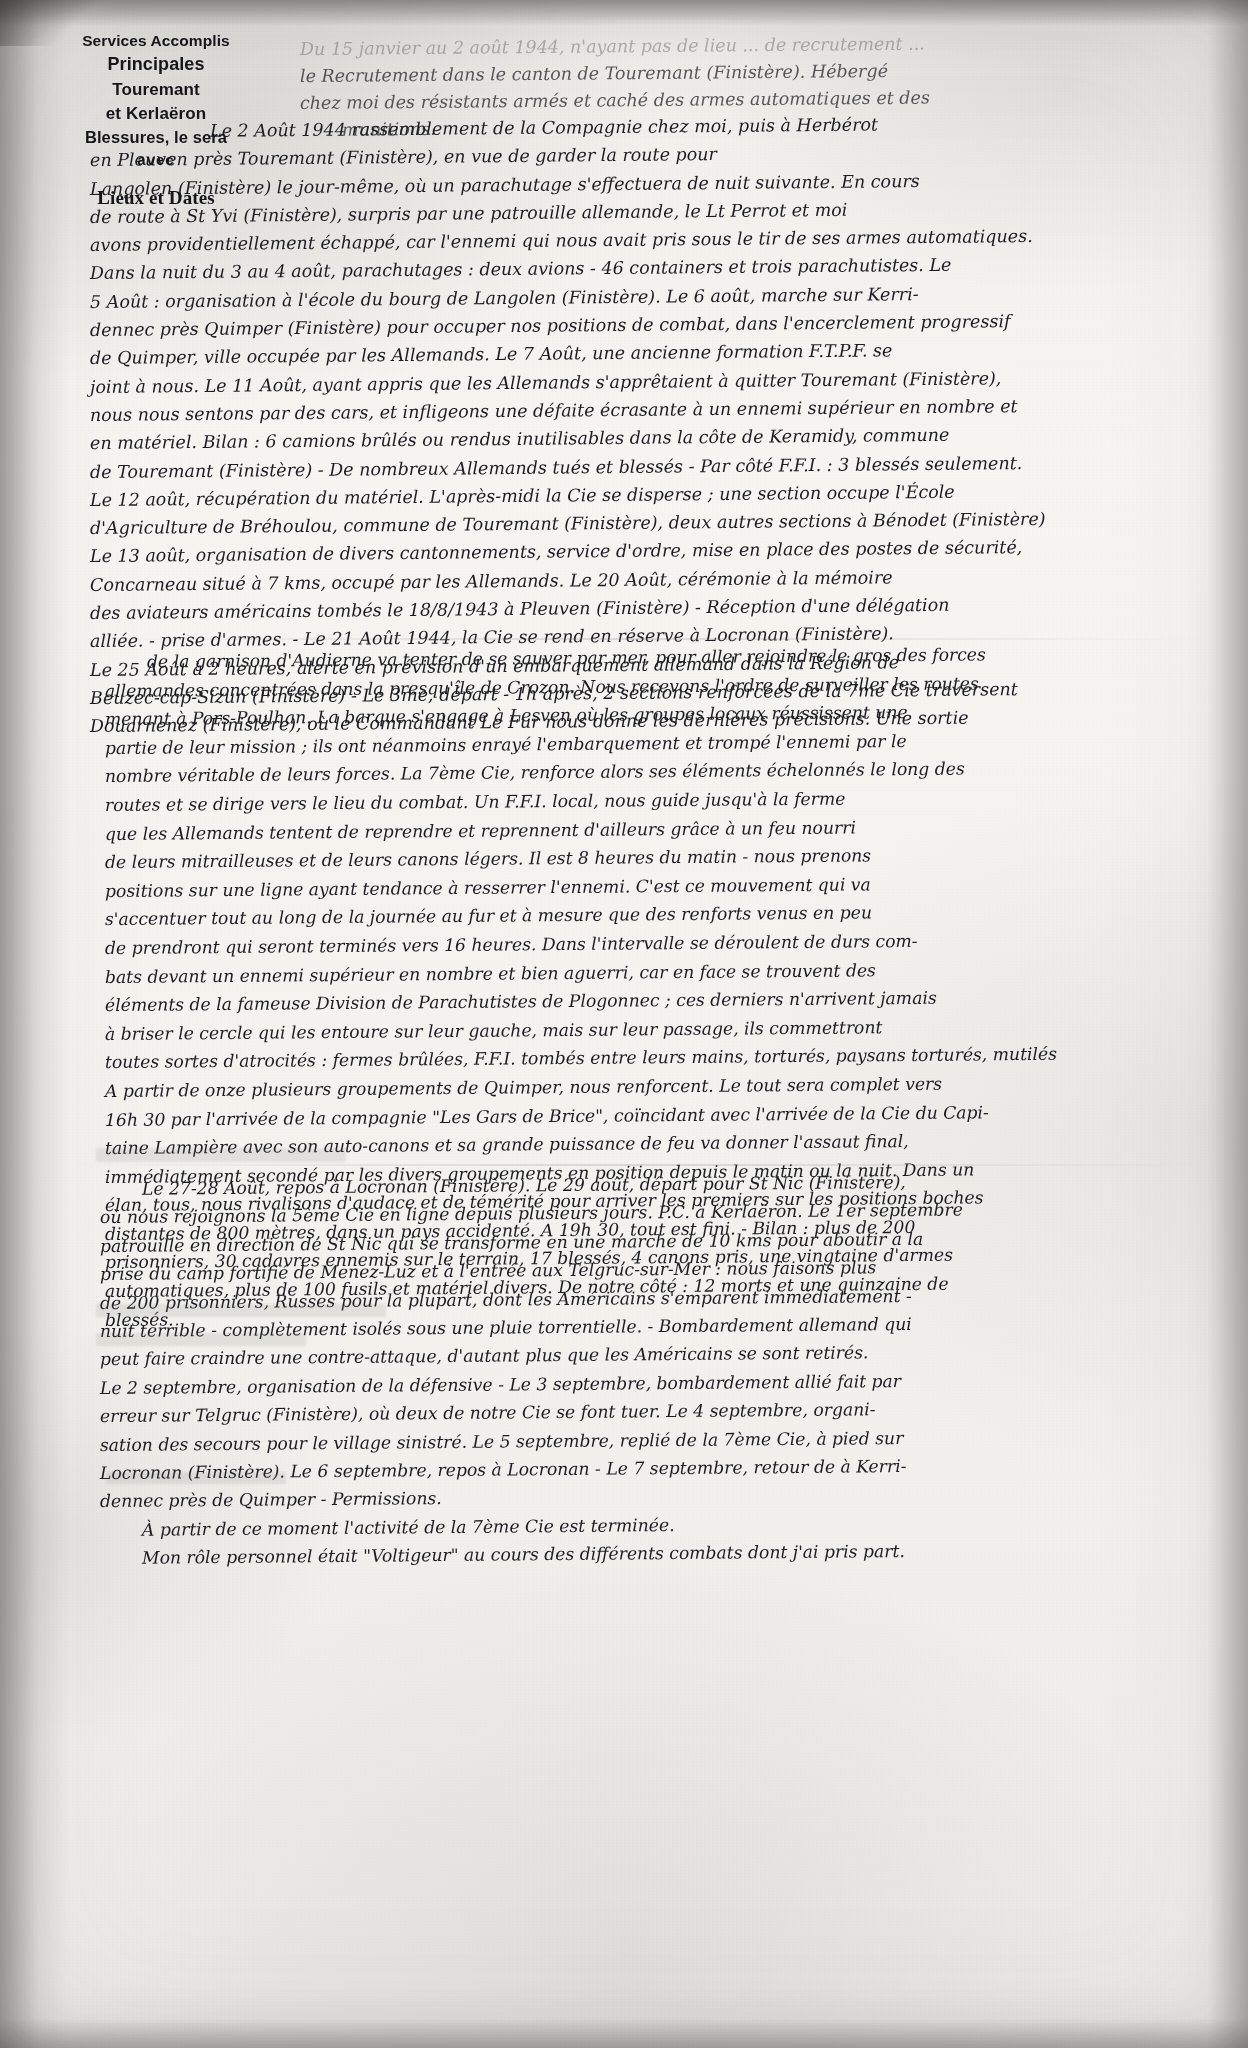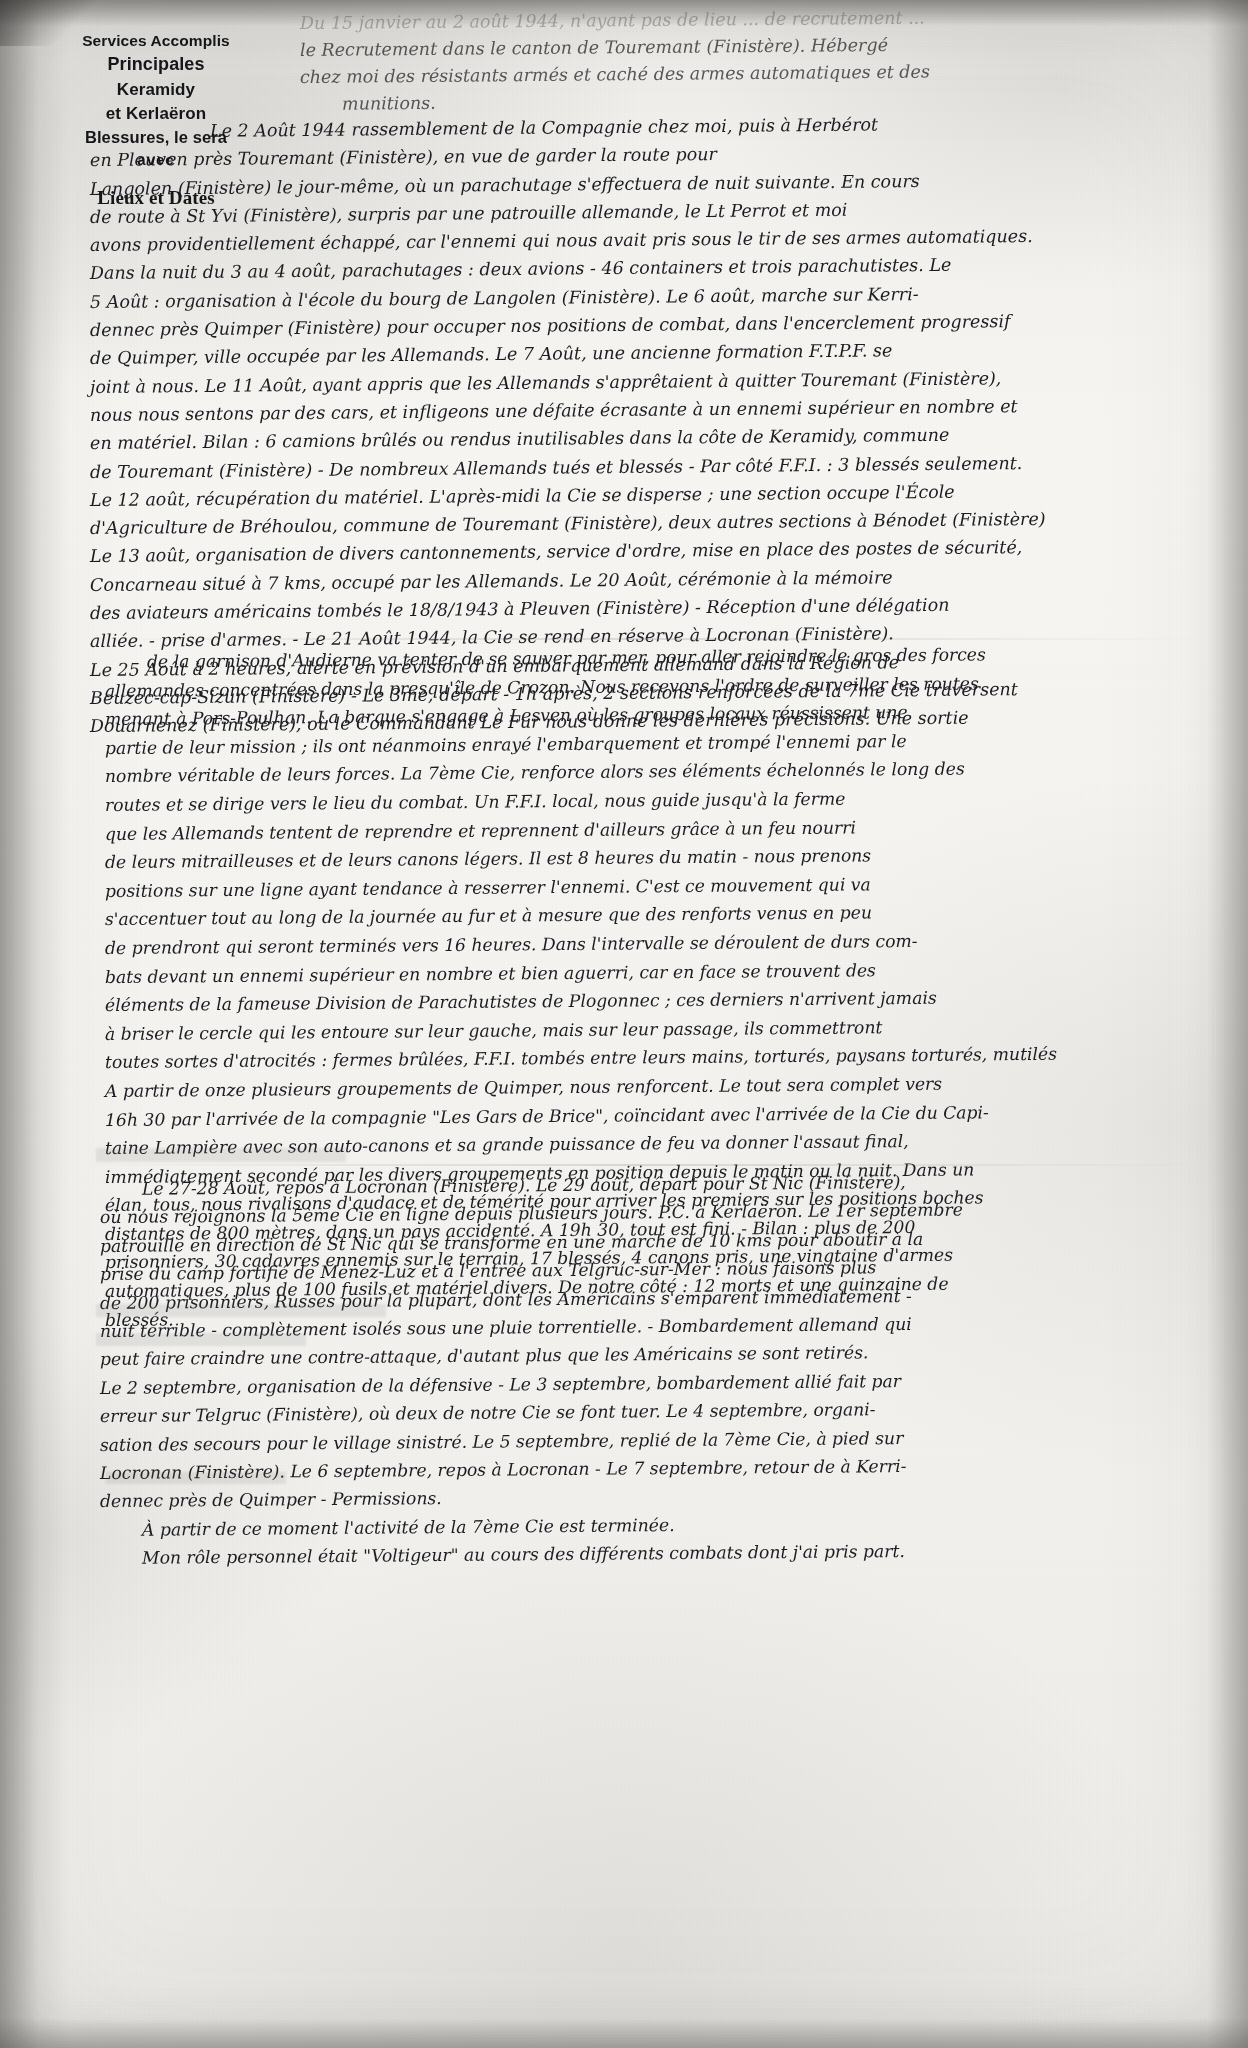--- a/index.html
+++ b/index.html
@@ -103,21 +103,21 @@
     z-index: 4;
   }
   .hand .ln {
     white-space: nowrap;
     transform-origin: left center;
   }
 
   
   #block-top {
     left: 300px;
-    top: 10px;
+    top: 36px;
     width: 930px;
     font-size: 17.5px;
     line-height: 27px;
     color: #2b2d32;
     opacity: .78;
   }
   #block-top .ln { transform: rotate(-0.5deg); }
   #block-top .ln.washed { color: #55585e; opacity: .55; }
 
   
@@ -185,21 +185,21 @@
 </head>
 <body>
 
 <div class="page">
   <div class="paper"></div>
   <div class="grain"></div>
 
   <div class="form-header">
     <div class="l1">Services Accomplis</div>
     <div class="l2">Principales</div>
-    <div class="l3">Keramidy</div>
+    <div class="l3">Touremant</div>
     <div class="l4">et Kerlaëron</div>
     <div class="l5">Blessures, le sera</div>
     <div class="l6">avec</div>
     <div class="l7">Lieux et Dates</div>
   </div>
 
   <div class="hand" id="block-top">
     <div class="ln washed">Du 15 janvier au 2 août 1944, n'ayant pas de lieu ... de recrutement ...</div>
     <div class="ln">le Recrutement dans le canton de Touremant (Finistère). Hébergé</div>
     <div class="ln">chez moi des résistants armés et caché des armes automatiques et des</div>

